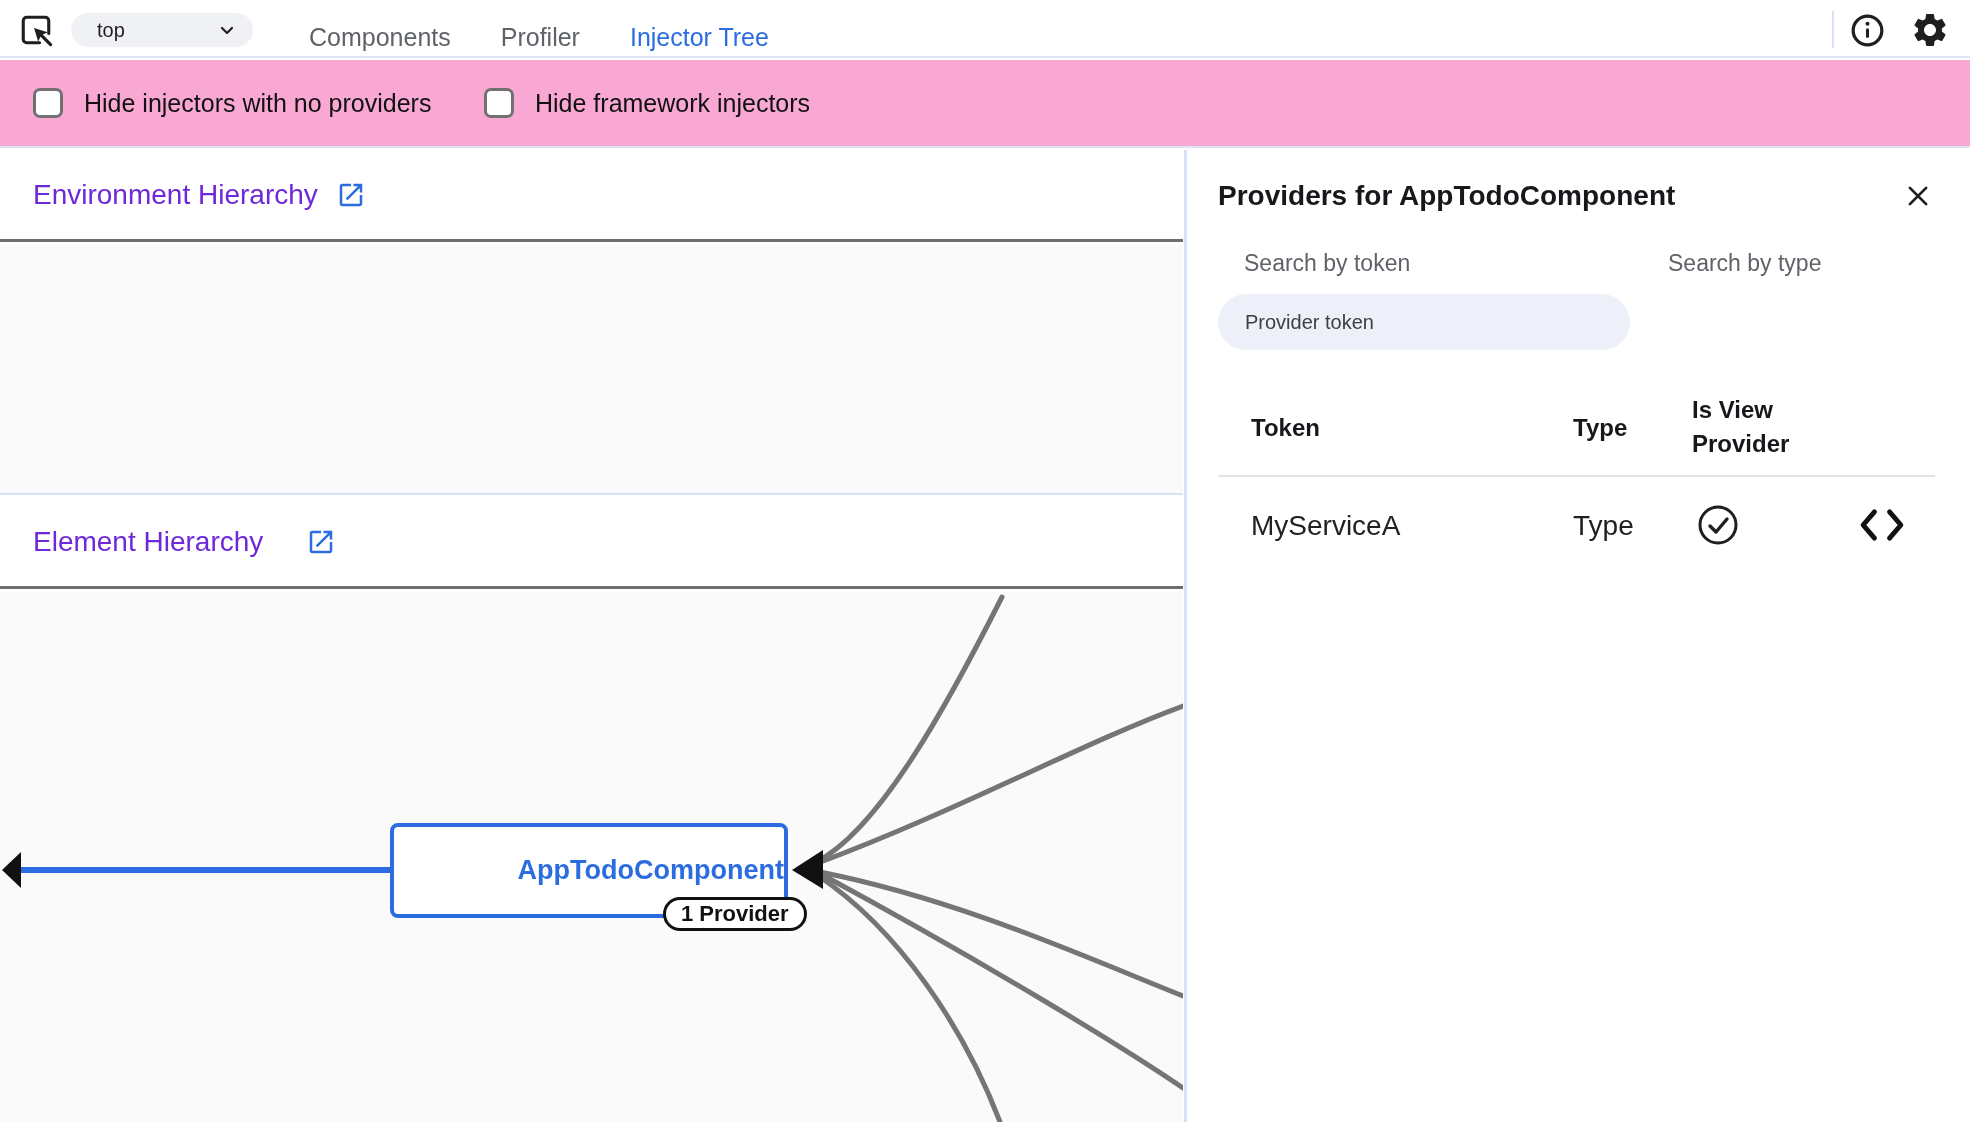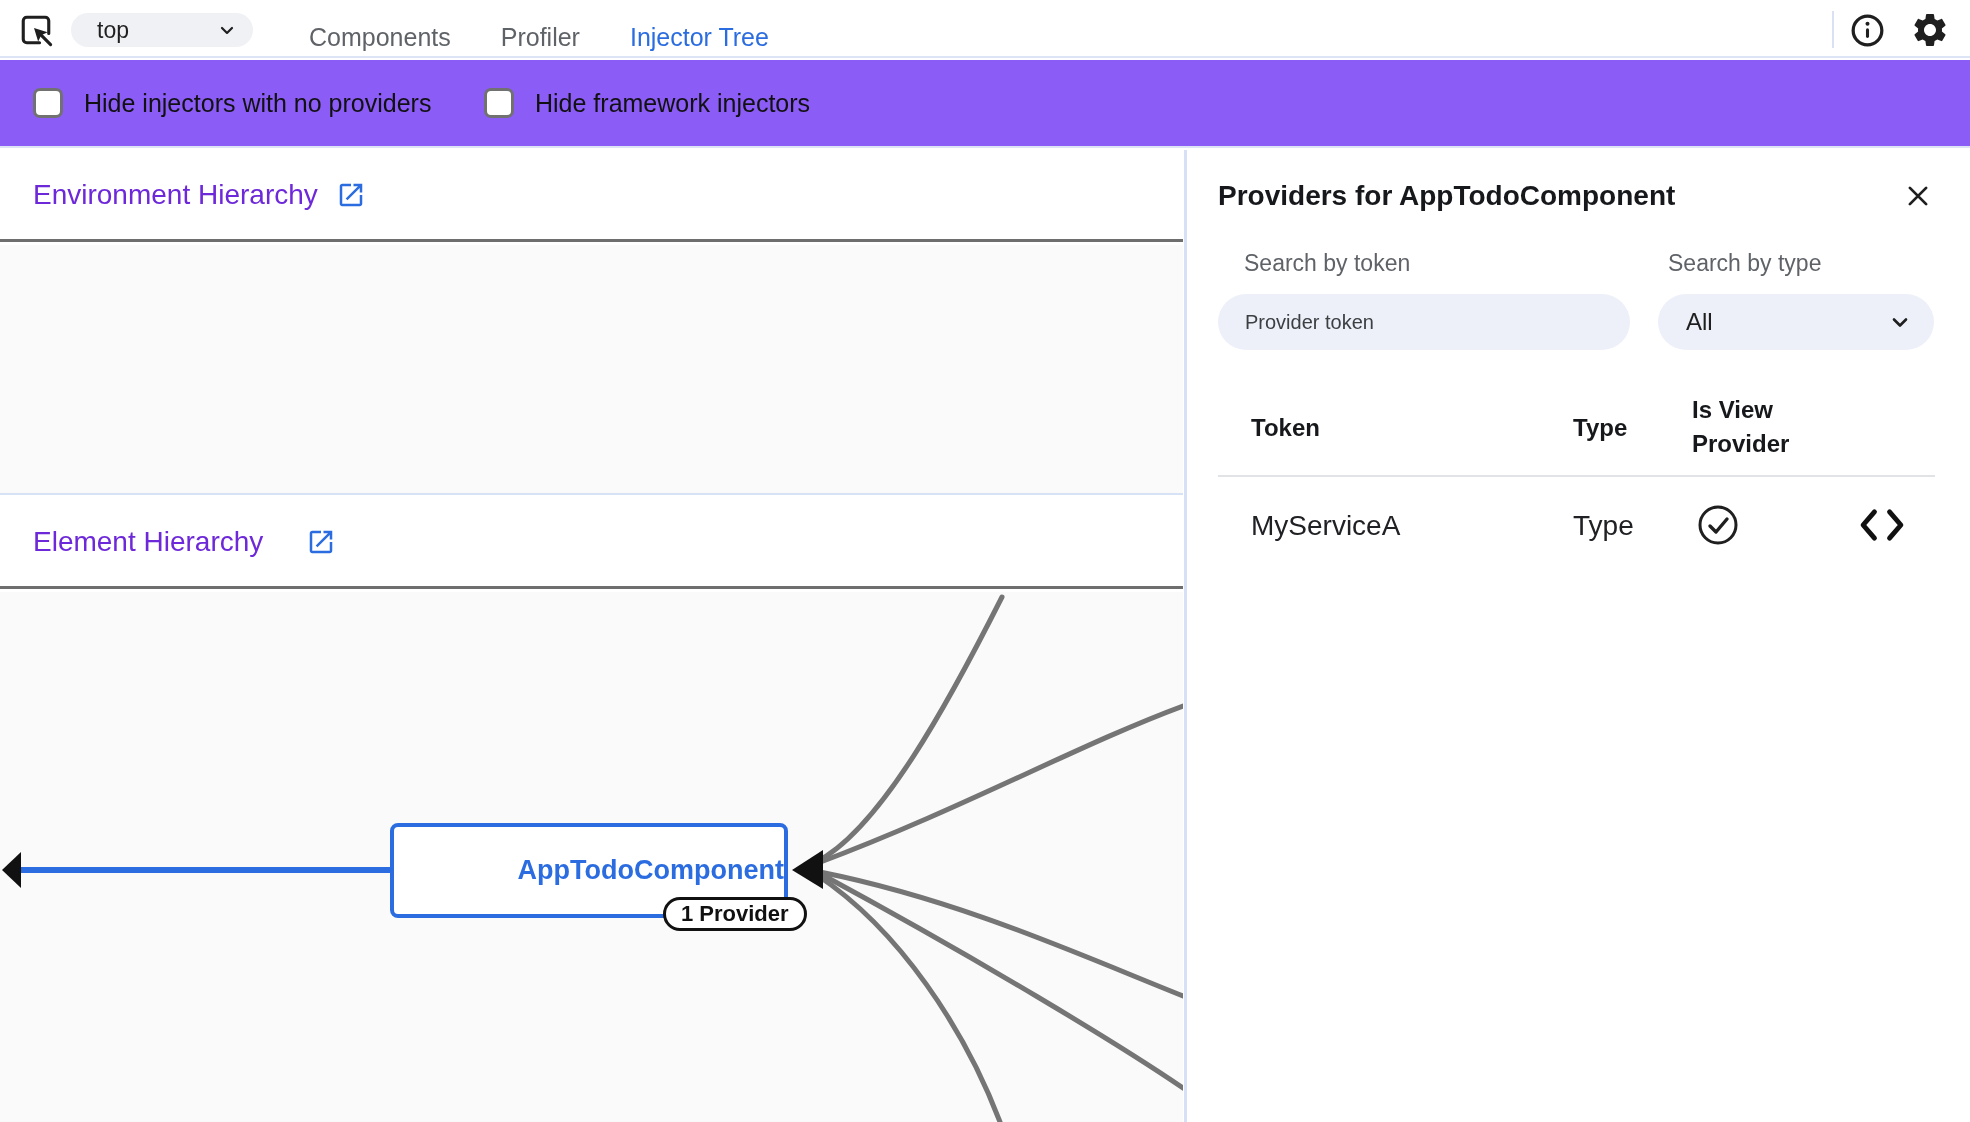--- a/index.html
+++ b/index.html
@@ -7,34 +7,34 @@
     font-family:"Liberation Sans", sans-serif; color:#202124; }
 
   
   .toolbar { position:absolute; left:0; top:0; width:1970px; height:58px;
     background:#fff; border-bottom:2px solid #dde4f6; }
   .inspect-btn { position:absolute; left:16px; top:12px; width:40px; height:36px;
     display:flex; align-items:center; justify-content:center; cursor:pointer; background:none; border:none; }
   .frame-pill { position:absolute; left:71px; top:13px; width:182px; height:34px;
     background:#f0f1f5; border-radius:17px; display:flex; align-items:center;
     padding:0 16px 0 26px; cursor:pointer; }
-  .frame-pill .val { font-size:23px; color:#1f1f1f; flex:1; }
+  .frame-pill .val { font-size:20px; color:#1f1f1f; flex:1; }
   .tabs { position:absolute; left:284px; top:0; height:58px; display:flex;margin-top:8px; }
   .tab { position:relative; height:58px; display:flex; align-items:center;
     padding:0 25px; font-size:25px; color:#5f6368; font-weight:500; cursor:pointer; }
   .tab.active { color:#2b6de0; }
   .tab.active .underline { position:absolute; left:0; right:0; bottom:-2px;
     height:6px; background:#3464bb; }
   .tb-divider { position:absolute; left:1832px; top:11px; width:2px; height:37px; background:#d9e1f3; }
   .icon-btn { position:absolute; top:9px; width:44px; height:42px; display:flex;
     align-items:center; justify-content:center; background:none; border:none; cursor:pointer; }
 
   
   .filter-row { position:absolute; left:0; top:60px; width:1970px; height:88px;
-    background:#8b5cf6; border-bottom:2px solid #dde4f6; }
+    background:#f9a8d4; border-bottom:2px solid #dde4f6; }
   .cb-group { position:absolute; top:0; height:86px; display:flex; align-items:center; cursor:pointer; }
   .checkbox { width:30px; height:30px; border:3px solid #717171; border-radius:7px; background:#fff; }
   .cb-label { margin-left:21px; font-size:25px; color:#111; }
 
   
   .section-header { position:absolute; left:0; width:1183px; height:92px; background:#fff;
     border-bottom:3px solid #6e6e6e; display:flex; align-items:center; padding-left:33px; }
   .section-title { font-size:28px; font-weight:400; color:#6d28d9; }
   .ext-link { margin-left:18px; display:flex; cursor:pointer; }
   .graph-area { position:absolute; left:0; width:1183px; background:#fafafa; }
@@ -185,28 +185,20 @@
         <path d="M5.5 5.5l13 13M18.5 5.5l-13 13" stroke="#1f1f1f" stroke-width="2.2" stroke-linecap="round"></path>
       </svg>
     </span>
   </button>
 
   <span class="search-label" style="left:57px; top:100px;">Search by token</span>
   <span class="search-label" style="left:481px; top:100px;">Search by type</span>
 
   <input class="pill-input" type="text" placeholder="Provider token" style="">
 
-  <div class="pill-select">
-    <span class="val">All</span>
-    <span style="display:flex;">
-      <svg width="24" height="24" viewBox="0 0 24 24">
-          <path d="M6 9.5l6 6 6-6" fill="none" stroke="#1f1f1f" stroke-width="2.6" stroke-linecap="round" stroke-linejoin="round"></path>
-        </svg>
-    </span>
-  </div>
 
   <span class="th" style="left:64px; top:264px;">Token</span>
   <span class="th" style="left:386px; top:264px;">Type</span>
   <span class="th" style="left:505px; top:243px; width:135px; line-height:34px;">Is View Provider</span>
 
   <div class="tbl-divider"></div>
 
   <div>
     <span class="td" style="left:64px; top:360px;">MyServiceA</span>
     <span class="td" style="left:386px; top:360px;">Type</span>

